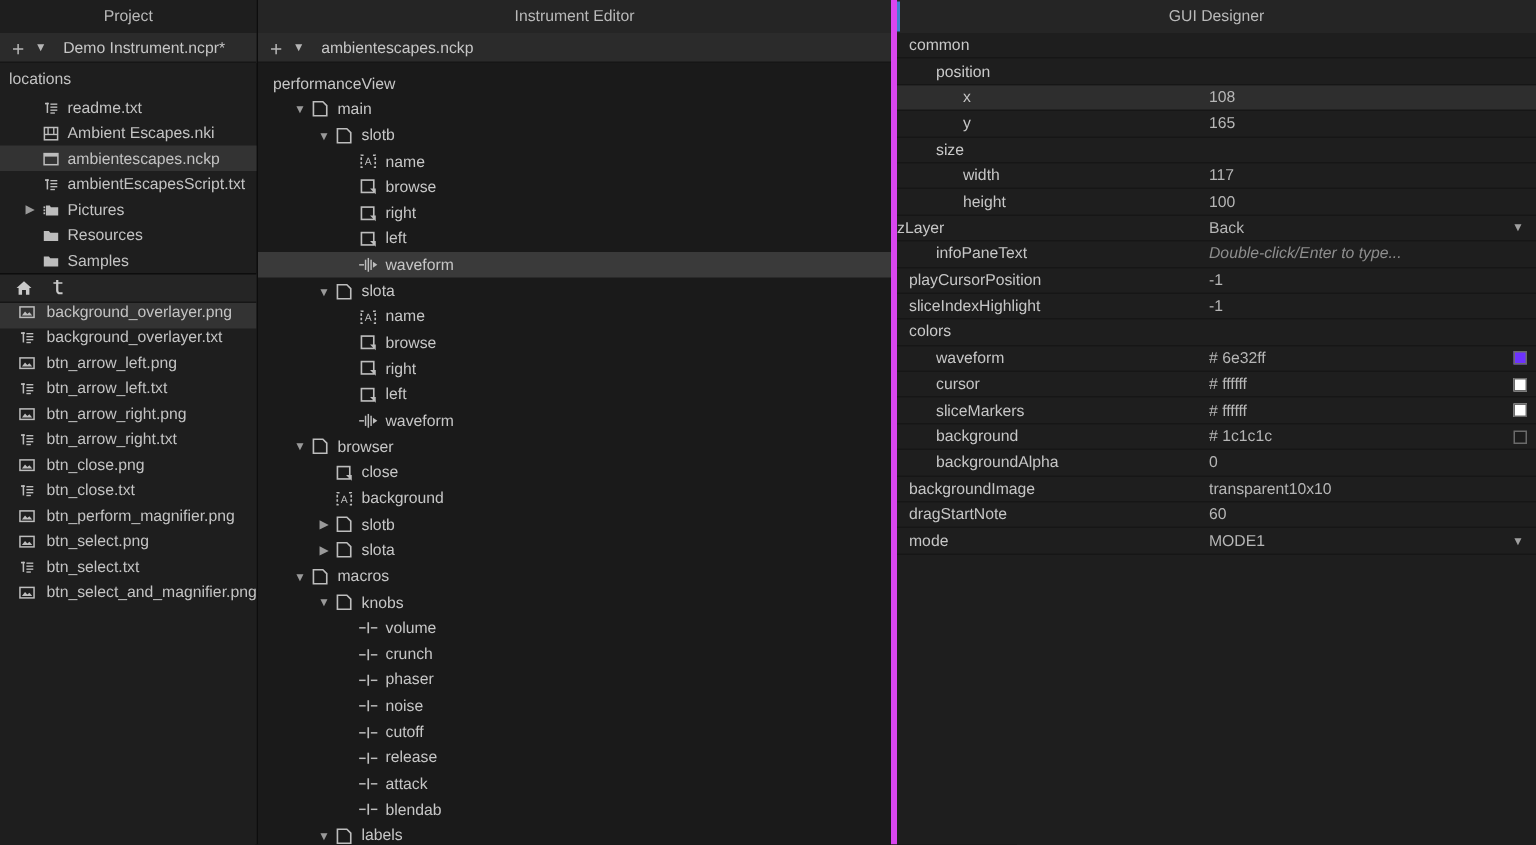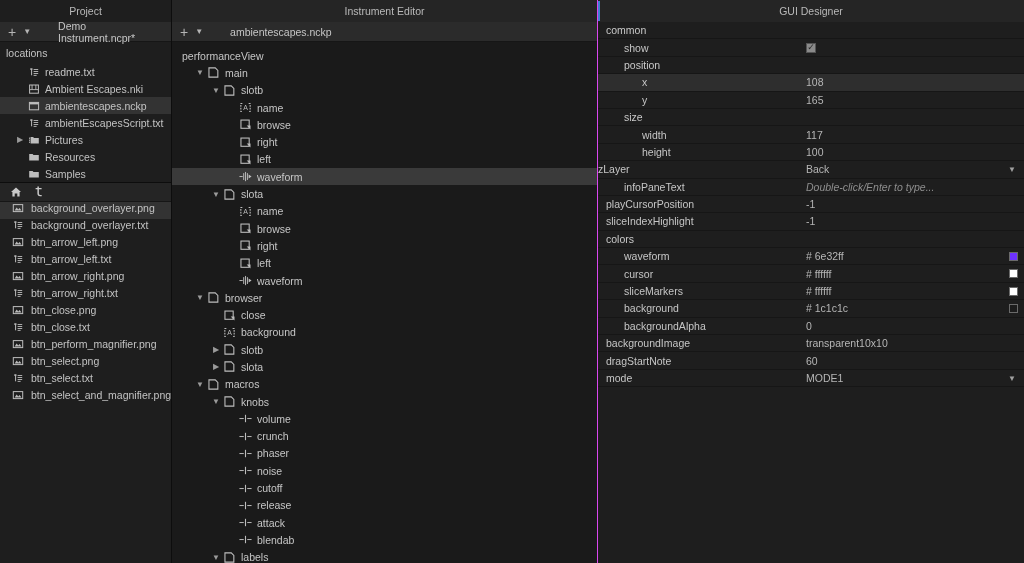--- a/index.html
+++ b/index.html
@@ -20,29 +20,29 @@
   }
   .hdr.dim { background:#1e1e1e; }
   .hdr-accent::before{
     content:""; position:absolute; left:0; top:1px; bottom:1px;
     width:2px; background:#3f7fd0;
   }
 
   
   .col { display:flex; flex-direction:column; height:563px; }
   #project-col  { width:172px; flex:none; background:#1e1e1e; border-right:1px solid #0d0d0d;}
-  #editor-col   { width:426px; flex:none; background:#1a1a1a; border-right:1px solid #d946ef;}
+  #editor-col   { width:426px; flex:none; background:#1a1a1a; border-right:4px solid #d946ef;}
   #gui-col      { flex:1; background:#1e1e1e; }
 
   
   .toolbar {
     height:20px; background:#2b2b2b; display:flex; align-items:center;
     gap:7px; padding:0 8px; flex:none; border-bottom:1px solid #161616;
   }
-  .tb-title { font-size:10.5px; color:#c6c6c6; margin-left:20px; }
+  .tb-title { font-size:10.5px; color:#c6c6c6; margin-left:4px; }
   .ic { display:inline-block; line-height:1; color:#b5b5b5; }
   .plus { font-size:14px; font-weight:300; }
   .chev { font-size:8px; }
 
   
   .sect-label { font-size:10.5px; color:#c3c3c3; padding:5px 0 4px 6px; }
   .prow {
     height:17px; display:flex; align-items:center; font-size:10.5px;
     color:#c3c3c3; padding-left:6px; white-space:nowrap;
   }
@@ -699,26 +699,20 @@
 
   <div class="col" id="gui-col">
     <div class="hdr hdr-accent">
       <span>GUI Designer</span>
     </div>
     <div class="props" id="prop-list">
         <div class="prop grp">
           <span class="pname" style="padding-left:8px">common</span>
           <span class="pval"></span>
         </div>
-        <div class="prop">
-          <span class="pname" style="padding-left:26px">show</span>
-          <span class="pval">
-            <span class="cbox">✓</span>
-          </span>
-        </div>
         <div class="prop grp">
           <span class="pname" style="padding-left:26px">position</span>
           <span class="pval"></span>
         </div>
         <div class="prop hl">
           <span class="pname" style="padding-left:44px">x</span>
           <span class="pval">108</span>
         </div>
         <div class="prop">
           <span class="pname" style="padding-left:44px">y</span>

